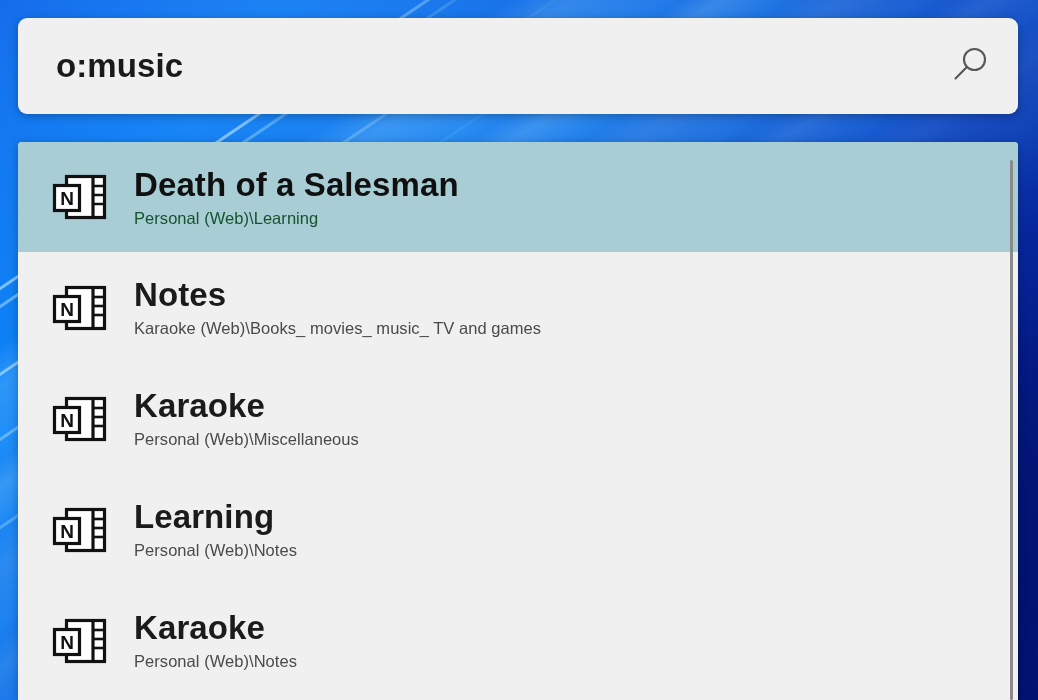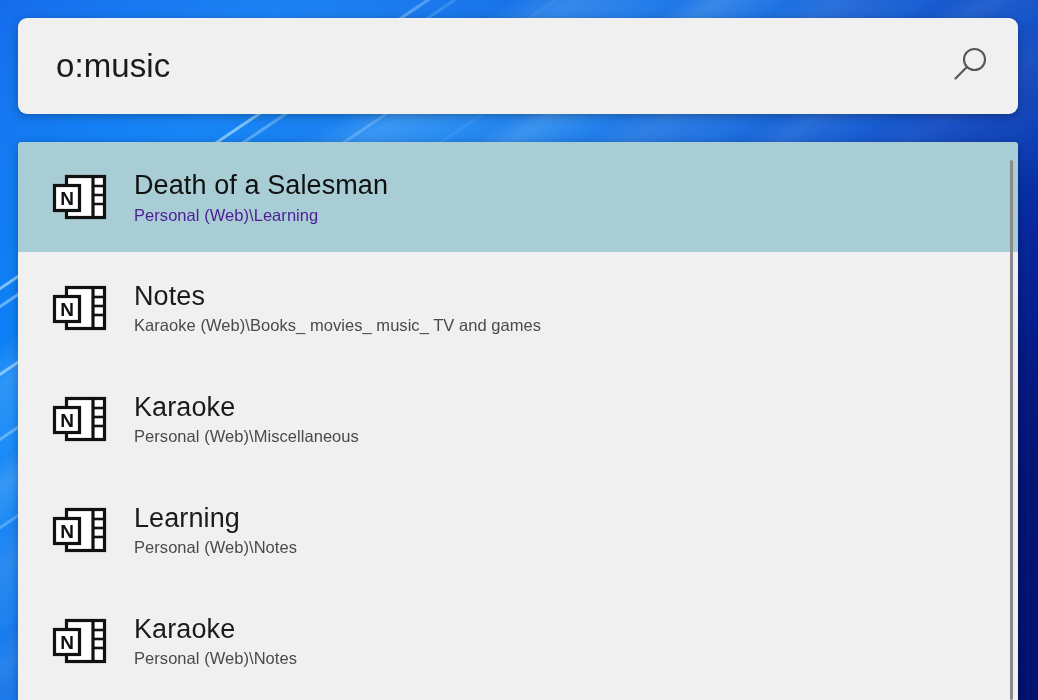--- a/index.html
+++ b/index.html
@@ -64,21 +64,21 @@
     width:1000px; height:96px;
     background:#f0f0f0;
     border-radius:9px;
     box-shadow:0 2px 10px rgba(0,0,0,.28);
     display:flex; align-items:center;
   }
   #search-input{
     flex:1;
     border:none; outline:none; background:transparent;
     font-family:"Liberation Sans", sans-serif;
-    font-size:33px; font-weight:400;
+    font-size:33px; font-weight:700;
     color:#1a1a1a;
     padding-left:38px;
     letter-spacing:.1px;
   }
   #search-input::placeholder{ color:#8a8a8a; }
   #search-icon-btn{
     width:96px; height:96px;
     display:flex; align-items:center; justify-content:center;
     background:transparent; border:none; cursor:pointer;
   }
@@ -105,35 +105,35 @@
   .result-row:first-child{ height:110px; }
 
   .onenote-icon{
     width:56px; height:48px;
     flex:0 0 56px;
     position:relative;
     margin-right:26px;
   }
   .result-text{ display:flex; flex-direction:column; justify-content:center; }
   .result-title{
-    font-size:27px;
-    font-weight:400;
+    font-size:33px;
+    font-weight:700;
     color:#1b1b1b;
     line-height:1.12;
     letter-spacing:.1px;
   }
   .result-sub{
     font-size:16.5px;
     color:#4a4a4a;
     margin-top:5px;
     line-height:1.1;
     letter-spacing:.05px;
   }
   .result-row.selected .result-title{ color:#101010; }
-  .result-row.selected .result-sub{ color:#4c1d95; }
+  .result-row.selected .result-sub{ color:#14532d; }
 
   
   #scrollbar-track{
     position:absolute;
     right:2px; top:0;
     width:10px; height:100%;
     background:transparent;
   }
   #scrollbar-thumb{
     position:absolute;

